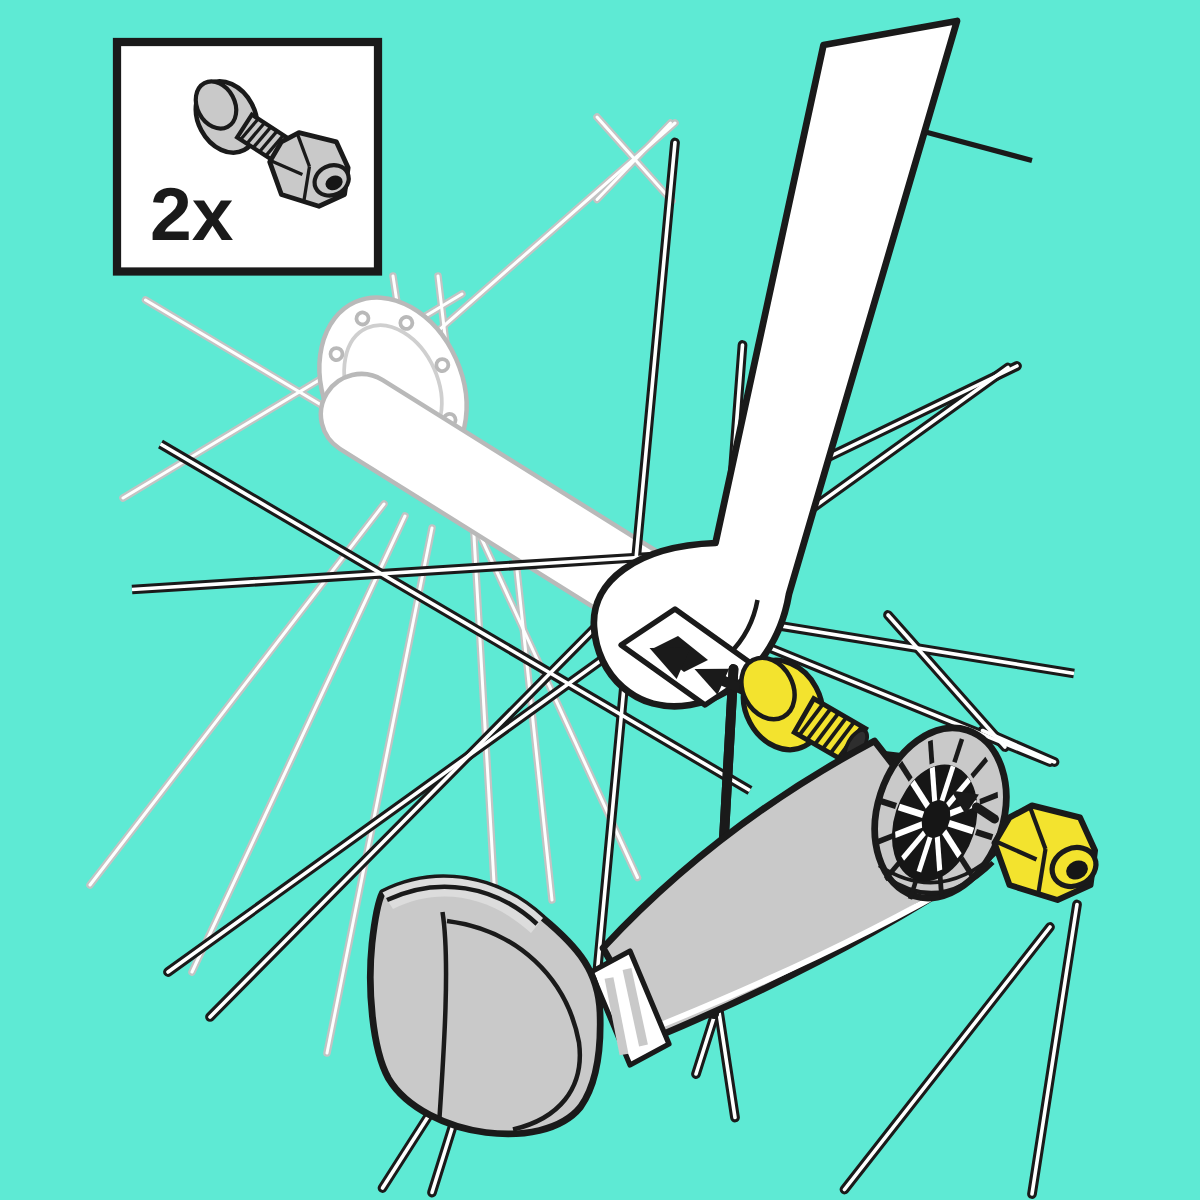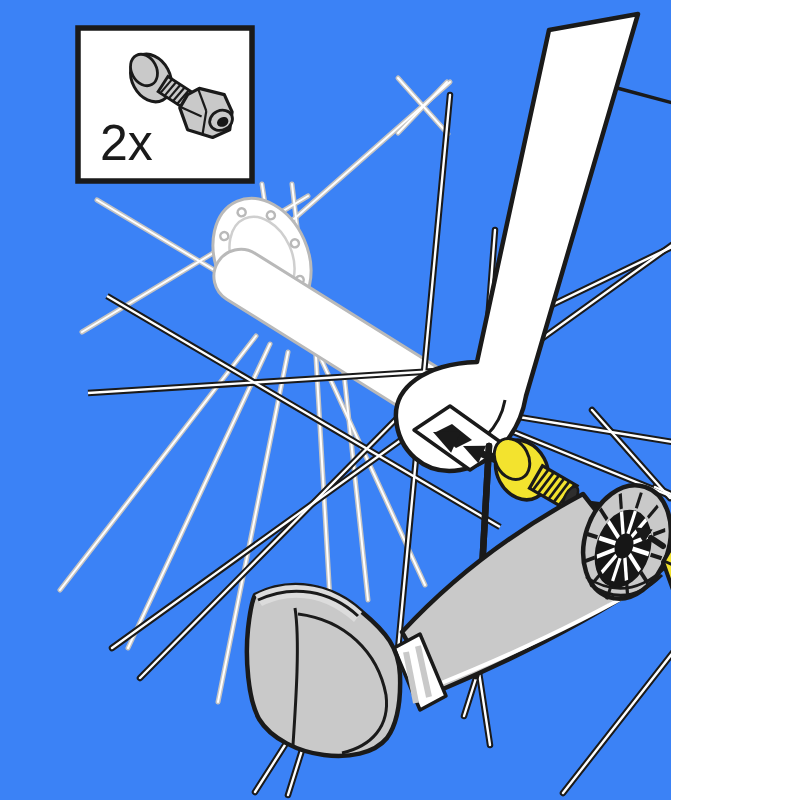--- a/index.html
+++ b/index.html
@@ -1,21 +1,21 @@
 <!DOCTYPE html>
 <html style="--outline: #1a1a1a; --highlight-yellow: #f3e32e; --part-gray: #c9c9c9; --light-line: #c3c3c3; --hub-line: #b9b9b9; --thread-tip-dark: #2e2e2e; --ring-inner: #161616; --foot-band: #dcdcdc;"><head>
 <meta charset="utf-8">
 <style>
   :root{
     --outline:#1a1a1a; --highlight-yellow:#f3e32e; --part-gray:#c9c9c9;
     --light-line:#c3c3c3; --hub-line:#b9b9b9; --thread-tip-dark:#2e2e2e;
     --ring-inner:#161616; --foot-band:#dcdcdc;
   }
   html,body{margin:0;padding:0;background:#fff;}
-  .stage{width:671px;height:800px;background:#3b82f6;position:relative;overflow:hidden;}
+  .stage{width:800px;height:800px;background:#5eead4;position:relative;overflow:hidden;font-weight:bold;}
   svg{display:block}
   .ink-s{stroke:var(--outline);}
   .yel-f{fill:var(--highlight-yellow);}
   .part-f{fill:var(--part-gray);}
   .wht-f{fill:#fff;}
   .none-f{fill:none;}
   .dark-f{fill:var(--thread-tip-dark);}
   .ringin-f{fill:var(--ring-inner);}
   .band-f{fill:var(--foot-band);}
   .hub-s{stroke:var(--hub-line);}

